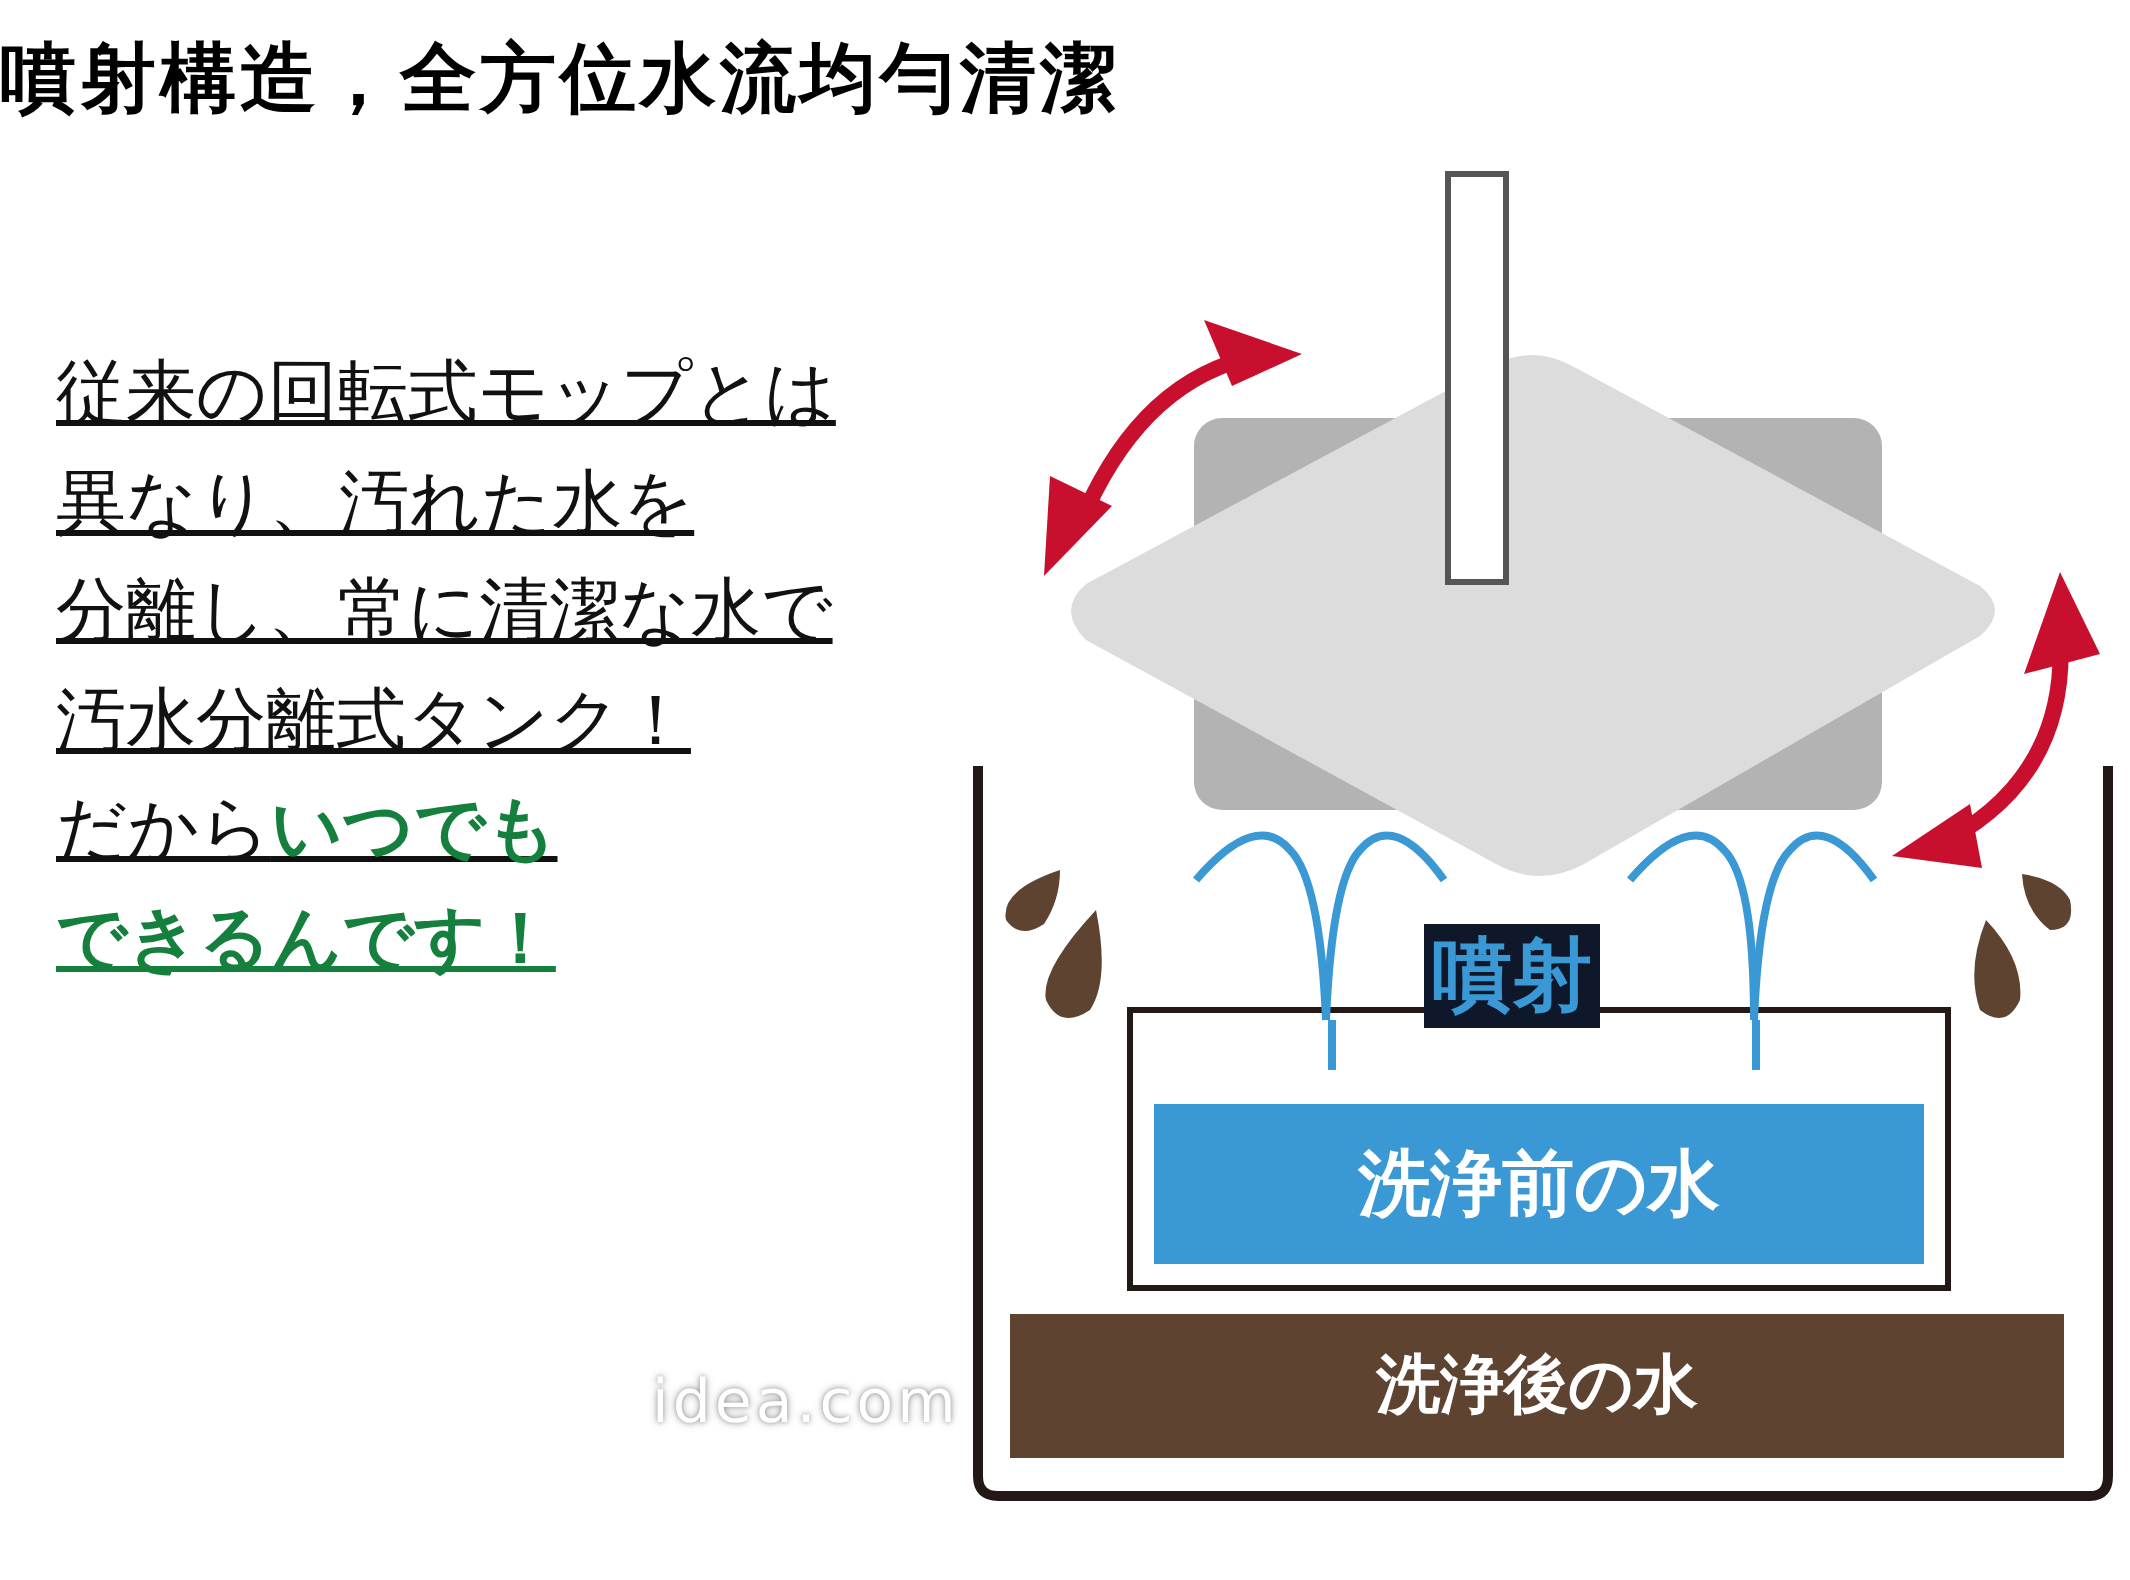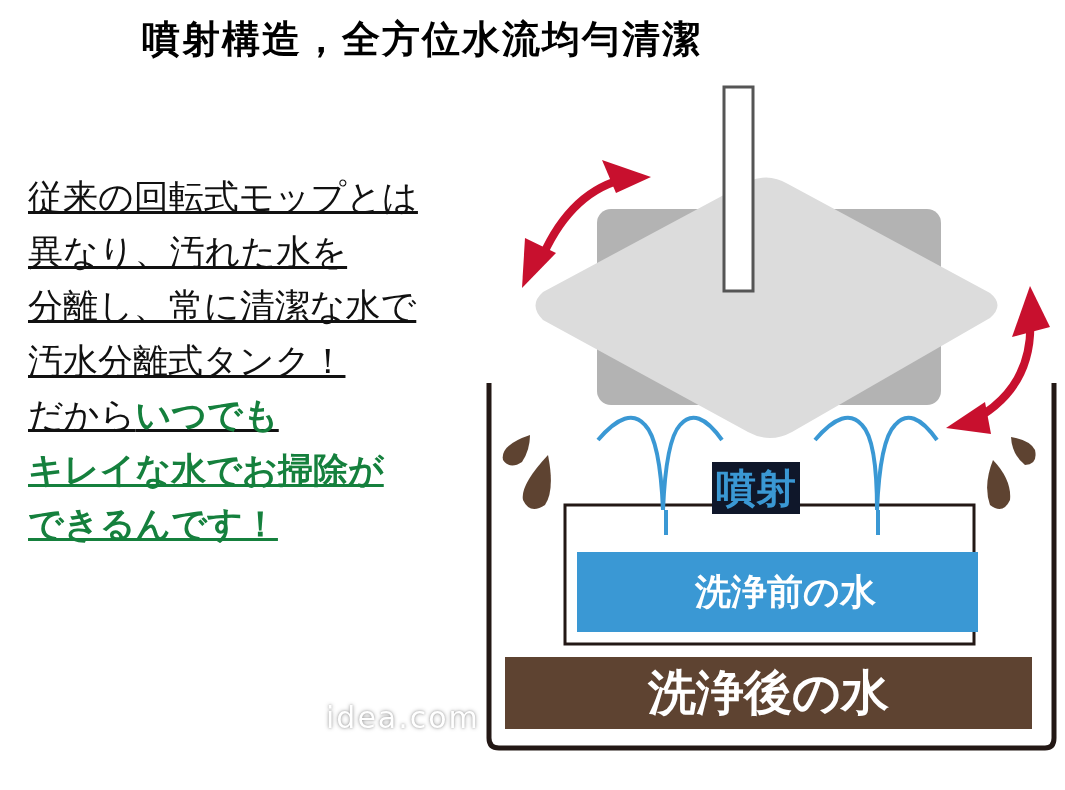--- a/index.html
+++ b/index.html
@@ -2,62 +2,61 @@
 <html><head>
   <meta charset="utf-8">
   <style>
     html, body { margin: 0; padding: 0; }
     body {
       width: 1065px; height: 790px; position: relative; overflow: hidden;
       background: #ffffff;
       font-family: "DejaVu Sans", "Liberation Sans", sans-serif;
     }
     .title {
-      position: absolute; left: 0; top: 14px; width: 844px; text-align: center;
+      position: absolute; left: 0; top: 14px; width: 844px; text-align: left;
       font-size: 38px; font-weight: bold; color: #000; letter-spacing: 2px;
     }
     .desc {
       position: absolute; left: 28px; top: 170px;
       font-size: 35px; line-height: 54.5px; color: #111;
     }
     .desc .line { display: block; white-space: nowrap; text-decoration: underline; }
     .desc .blue { color: #15803d; font-weight: bold; }
     .diagram { position: absolute; left: 0; top: 0; width: 1065px; height: 790px; }
     .label-spray {
       position: absolute; left: 712px; top: 462px; font-size: 40px; font-weight: bold;
       color: #3a98d4; background: #0f172a; padding: 0 4px; line-height: 52px;
     }
     .box-clean {
       position: absolute; left: 577px; top: 552px; width: 385px; height: 80px;
       background: #3a98d4; color: #fff; font-size: 36px; font-weight: bold;
-      display: flex; align-items: center; justify-content: center; padding-left: 16px;
+      display: flex; align-items: center; justify-content: center;
     }
     .box-dirty {
       position: absolute; left: 505px; top: 657px; width: 527px; height: 72px;
-      background: #5e4331; color: #fff; font-size: 48px; font-weight: bold;
+      background: #5e4331; color: #fff; font-size: 32px; font-weight: bold;
       display: flex; align-items: center; justify-content: center;
     }
     .watermark {
-      position: absolute; left: 326px; top: 700px; font-size: 30px; color: #fff;
+      position: absolute; left: 326px; top: 684px; font-size: 30px; color: #fff;
       letter-spacing: 2px;
       text-shadow: 0 0 4px rgba(0,0,0,0.35), 0 0 2px rgba(0,0,0,0.25);
     }
   </style>
 </head>
 <body>
 
 <div class="title">噴射構造，全方位水流均勻清潔</div>
 
 <div class="desc">
   <span class="line">従来の回転式モップとは</span>
   <span class="line">異なり、汚れた水を</span>
   <span class="line">分離し、常に清潔な水で</span>
   <span class="line">汚水分離式タンク！</span>
   <span class="line"><span>だから</span><span class="blue">いつでも</span></span>
-  <span class="line blue">キレイな水でお掃除が</span>
   <span class="line blue">できるんです！</span>
 </div>
 
 <svg class="diagram" viewBox="0 0 1065 790" xmlns="http://www.w3.org/2000/svg">
 
   <path d="M489 383 V738 Q489 748 499 748 H1045 Q1054 748 1054 738 V383" fill="none" stroke="#231815" stroke-width="5"></path>
 
   <rect x="565" y="505" width="409" height="139" fill="none" stroke="#231815" stroke-width="3"></rect>
 
   <rect x="597" y="209" width="344" height="196" rx="14" fill="#b3b3b3"></rect>

